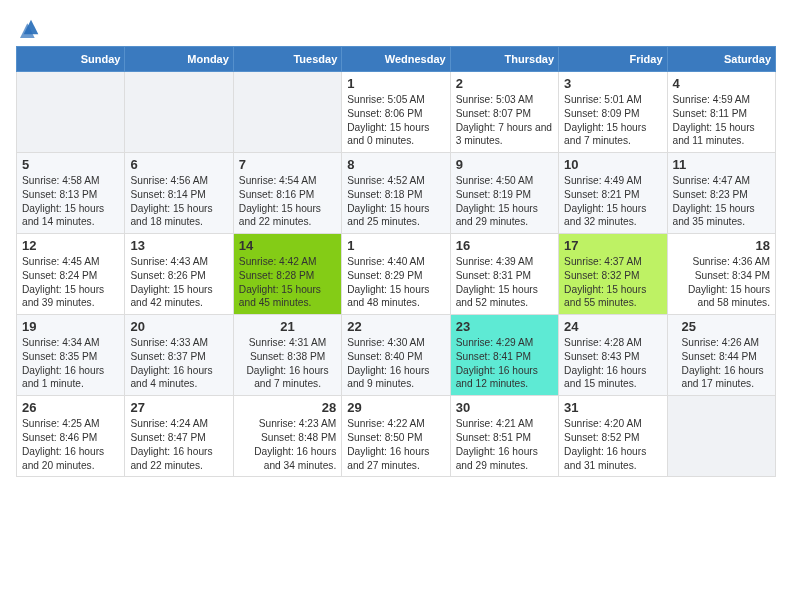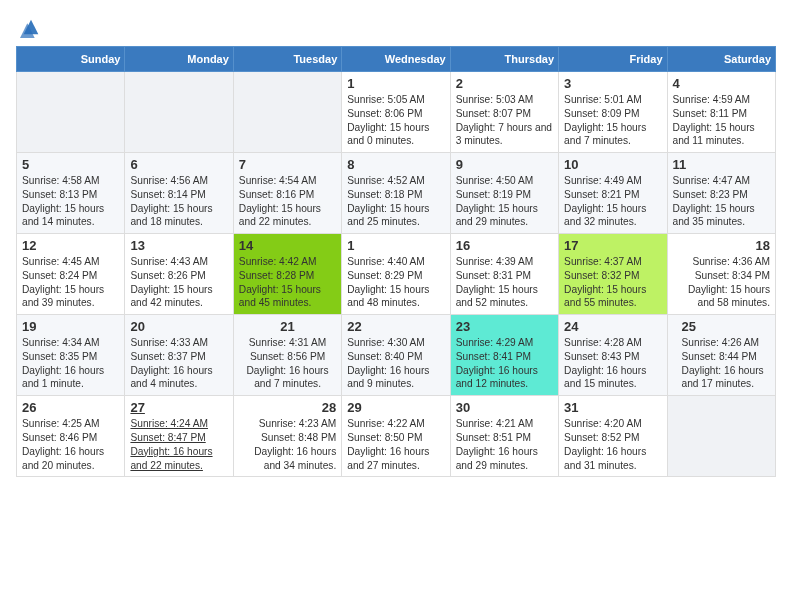--- a/index.html
+++ b/index.html
@@ -309,21 +309,21 @@
               <div class="cell-content">
                 <div>Sunrise: 4:33 AM</div>
                 <div>Sunset: 8:37 PM</div>
                 <div>Daylight: 16 hours and 4 minutes.</div>
               </div>
             </td>
             <td style="background: rgb(245, 247, 250); text-align: center;">
               <span class="day-num">21</span>
               <div class="cell-content">
                 <div>Sunrise: 4:31 AM</div>
-                <div>Sunset: 8:56 PM</div>
+                <div>Sunset: 8:38 PM</div>
                 <div>Daylight: 16 hours and 7 minutes.</div>
               </div>
             </td>
             <td style="background: rgb(245, 247, 250);">
               <span class="day-num">22</span>
               <div class="cell-content">
                 <div>Sunrise: 4:30 AM</div>
                 <div>Sunset: 8:40 PM</div>
                 <div>Daylight: 16 hours and 9 minutes.</div>
               </div>
@@ -355,21 +355,21 @@
           </tr>
           <tr>
             <td style="background: rgb(255, 255, 255);">
               <span class="day-num">26</span>
               <div class="cell-content">
                 <div>Sunrise: 4:25 AM</div>
                 <div>Sunset: 8:46 PM</div>
                 <div>Daylight: 16 hours and 20 minutes.</div>
               </div>
             </td>
-            <td style="background: rgb(255, 255, 255); text-decoration: underline;">
+            <td style="background: rgb(255, 255, 255);">
               <span class="day-num">27</span>
               <div class="cell-content">
                 <div>Sunrise: 4:24 AM</div>
                 <div>Sunset: 8:47 PM</div>
                 <div>Daylight: 16 hours and 22 minutes.</div>
               </div>
             </td>
             <td style="background: rgb(255, 255, 255); text-align: right;">
               <span class="day-num">28</span>
               <div class="cell-content">

